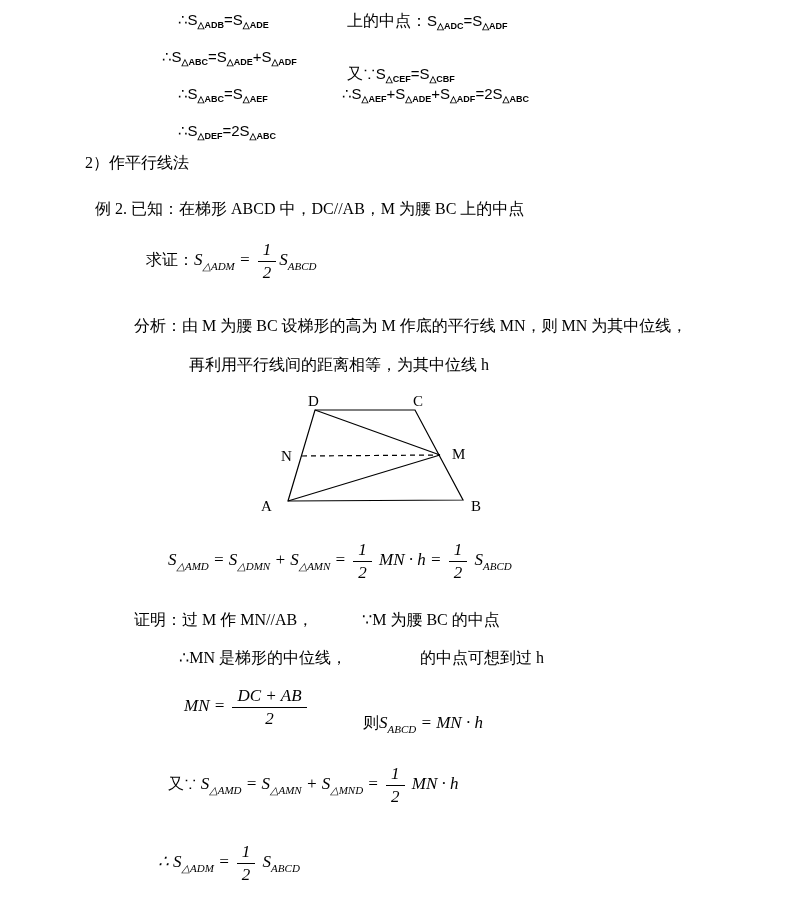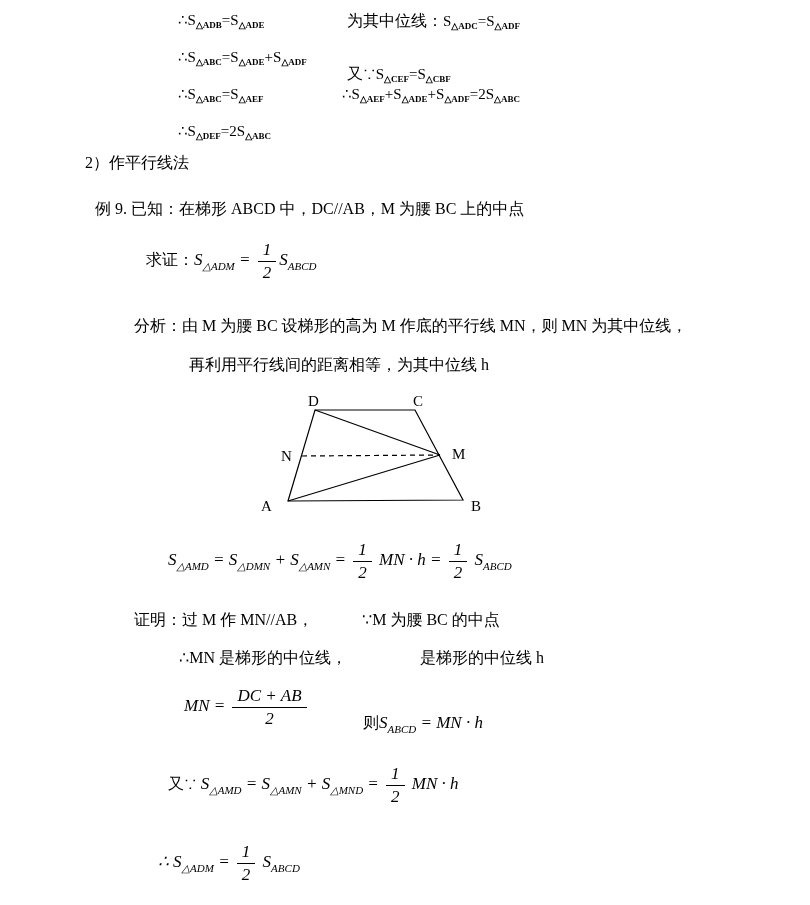--- a/index.html
+++ b/index.html
@@ -5,21 +5,21 @@
   html,body{margin:0;padding:0;}
   body{
     width:810px;height:905px;background:#ffffff;color:#000;
     font-family:"Liberation Serif","DejaVu Serif",serif;
     position:relative;overflow:hidden;
   }
   .abs{position:absolute;}
   
   .eqtop{
     font-size:15px;line-height:1.2;white-space:pre;
-    font-family:Liberation Serif, serif;
+    font-family:Liberation Sans, sans-serif;
     text-align:center;
   }
   .eqtop .tok-sub{font-size:9px;font-weight:bold;vertical-align:-3px;letter-spacing:0px;}
   .eqtop .tok-cn{font-size:16px;}
   
   .cjk{font-size:16px;line-height:1.25;white-space:pre;}
   
   .math{
     font-size:17px;font-style:italic;line-height:1;white-space:pre;
     font-family:Liberation Serif, serif;
@@ -34,32 +34,32 @@
   .frac .den{display:block;padding-top:1px;line-height:1.15;}
   svg text{
     font-family:"Liberation Serif","DejaVu Serif",serif;
     font-size:15px;fill:#000;
   }
 </style>
 </head>
 <body>
 
 <div class="abs eqtop" style="left:178px;top:11px"><span class="tok-txt">∴S</span><span class="tok-sub">△ADB</span><span class="tok-txt">=S</span><span class="tok-sub">△ADE</span></div>
-<div class="abs eqtop" style="left:347px;top:11px"><span class="tok-cn">为其中位线：</span><span class="tok-txt">S</span><span class="tok-sub">△ADC</span><span class="tok-txt">=S</span><span class="tok-sub">△ADF</span></div>
+<div class="abs eqtop" style="left:347px;top:11px"><span class="tok-cn">上的中点：</span><span class="tok-txt">S</span><span class="tok-sub">△ADC</span><span class="tok-txt">=S</span><span class="tok-sub">△ADF</span></div>
 
-<div class="abs eqtop" style="left:178px;top:48px"><span class="tok-txt">∴S</span><span class="tok-sub">△ABC</span><span class="tok-txt">=S</span><span class="tok-sub">△ADE</span><span class="tok-txt">+S</span><span class="tok-sub">△ADF</span></div>
+<div class="abs eqtop" style="left:162px;top:48px"><span class="tok-txt">∴S</span><span class="tok-sub">△ABC</span><span class="tok-txt">=S</span><span class="tok-sub">△ADE</span><span class="tok-txt">+S</span><span class="tok-sub">△ADF</span></div>
 <div class="abs eqtop" style="left:347px;top:64px"><span class="tok-cn">又∵</span><span class="tok-txt">S</span><span class="tok-sub">△CEF</span><span class="tok-txt">=S</span><span class="tok-sub">△CBF</span></div>
 
 <div class="abs eqtop" style="left:178px;top:85px"><span class="tok-txt">∴S</span><span class="tok-sub">△ABC</span><span class="tok-txt">=S</span><span class="tok-sub">△AEF</span></div>
 <div class="abs eqtop" style="left:342px;top:85px"><span class="tok-txt">∴S</span><span class="tok-sub">△AEF</span><span class="tok-txt">+S</span><span class="tok-sub">△ADE</span><span class="tok-txt">+S</span><span class="tok-sub">△ADF</span><span class="tok-txt">=2S</span><span class="tok-sub">△ABC</span></div>
 
 <div class="abs eqtop" style="left:178px;top:122px"><span class="tok-txt">∴S</span><span class="tok-sub">△DEF</span><span class="tok-txt">=2S</span><span class="tok-sub">△ABC</span></div>
 
 <div class="abs cjk" style="left:85px;top:153px">2）作平行线法</div>
-<div class="abs cjk" style="left:95px;top:199px">例 9. 已知：在梯形 ABCD 中，DC//AB，M 为腰 BC 上的中点</div>
+<div class="abs cjk" style="left:95px;top:199px">例 2. 已知：在梯形 ABCD 中，DC//AB，M 为腰 BC 上的中点</div>
 
 <div class="abs math" style="left:146px;top:240px"><span class="tok-cn">求证：</span><span class="tok-txt">S</span><span class="tok-sub">△ADM</span><span class="tok-txt"> = </span><span class="frac"><span class="num">1</span><span class="den">2</span></span><span class="tok-txt">S</span><span class="tok-sub">ABCD</span></div>
 
 <div class="abs cjk" style="left:134px;top:316px">分析：由 M 为腰 BC 设梯形的高为 M 作底的平行线 MN，则 MN 为其中位线，</div>
 <div class="abs cjk" style="left:189px;top:355px">再利用平行线间的距离相等，为其中位线 h</div>
 
 <div class="abs" style="left:255px;top:393px;width:245px;height:122px">
   <svg width="245" height="122" viewBox="0 0 245 122">
 
     <polygon points="33,108 208,107 160,17 60,17" fill="none" stroke="#000" stroke-width="1.2"></polygon>
@@ -76,20 +76,20 @@
     <text x="6" y="118">A</text>
     <text x="216" y="118">B</text>
   </svg>
 </div>
 
 <div class="abs math" style="left:168px;top:540px"><span class="tok-txt">S</span><span class="tok-sub">△AMD</span><span class="tok-txt"> = S</span><span class="tok-sub">△DMN</span><span class="tok-txt"> + S</span><span class="tok-sub">△AMN</span><span class="tok-txt"> = </span><span class="frac"><span class="num">1</span><span class="den">2</span></span><span class="tok-txt"> MN · h = </span><span class="frac"><span class="num">1</span><span class="den">2</span></span><span class="tok-txt"> S</span><span class="tok-sub">ABCD</span></div>
 
 <div class="abs cjk" style="left:134px;top:610px">证明：过 M 作 MN//AB，</div>
 <div class="abs cjk" style="left:362px;top:610px">∵M 为腰 BC 的中点</div>
 <div class="abs cjk" style="left:179px;top:648px">∴MN 是梯形的中位线，</div>
-<div class="abs cjk" style="left:420px;top:648px">是梯形的中位线 h</div>
+<div class="abs cjk" style="left:420px;top:648px">的中点可想到过 h</div>
 
 <div class="abs math" style="left:184px;top:686px"><span class="tok-txt">MN = </span><span class="frac"><span class="num">DC + AB</span><span class="den">2</span></span></div>
 <div class="abs math" style="left:363px;top:714px"><span class="tok-cn">则</span><span class="tok-txt">S</span><span class="tok-sub">ABCD</span><span class="tok-txt"> = MN · h</span></div>
 
 <div class="abs math" style="left:168px;top:764px"><span class="tok-cn">又∵ </span><span class="tok-txt">S</span><span class="tok-sub">△AMD</span><span class="tok-txt"> = S</span><span class="tok-sub">△AMN</span><span class="tok-txt"> + S</span><span class="tok-sub">△MND</span><span class="tok-txt"> = </span><span class="frac"><span class="num">1</span><span class="den">2</span></span><span class="tok-txt"> MN · h</span></div>
 
 <div class="abs math" style="left:158px;top:842px"><span class="tok-txt">∴ S</span><span class="tok-sub">△ADM</span><span class="tok-txt"> = </span><span class="frac"><span class="num">1</span><span class="den">2</span></span><span class="tok-txt"> S</span><span class="tok-sub">ABCD</span></div>
 
 </body></html>

